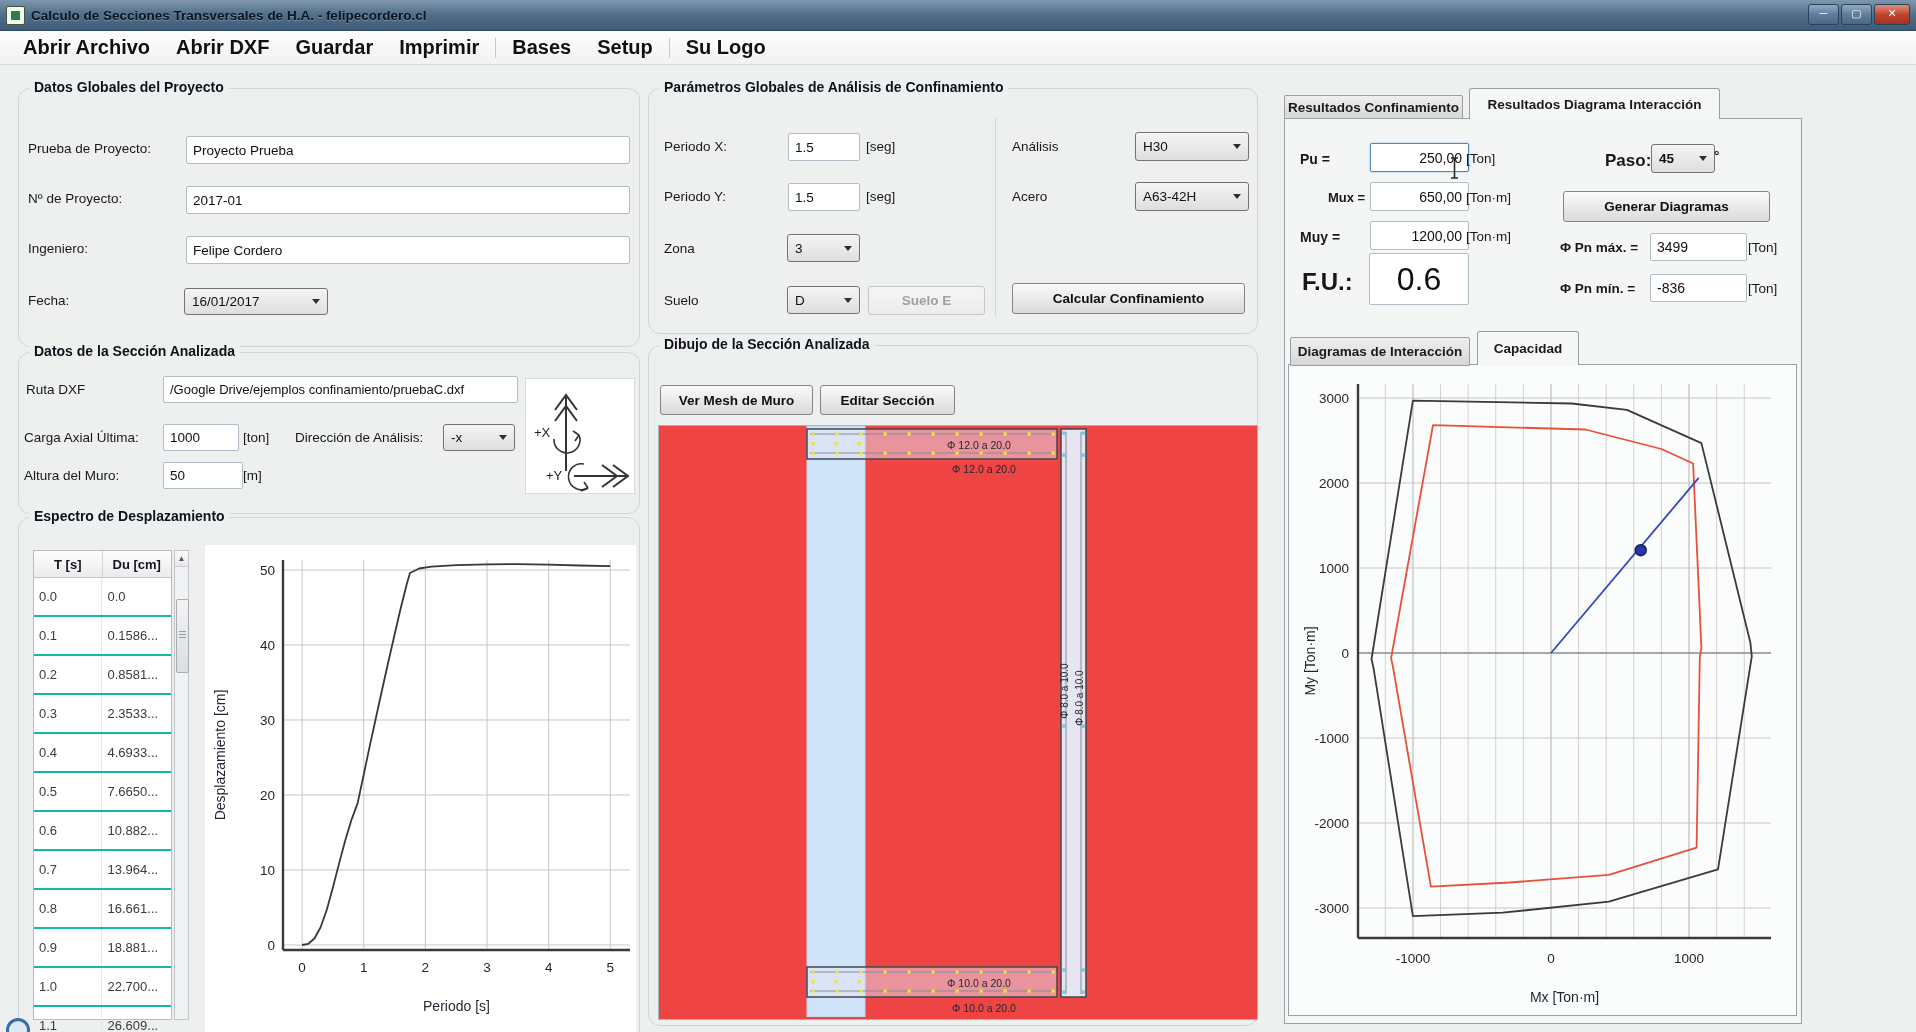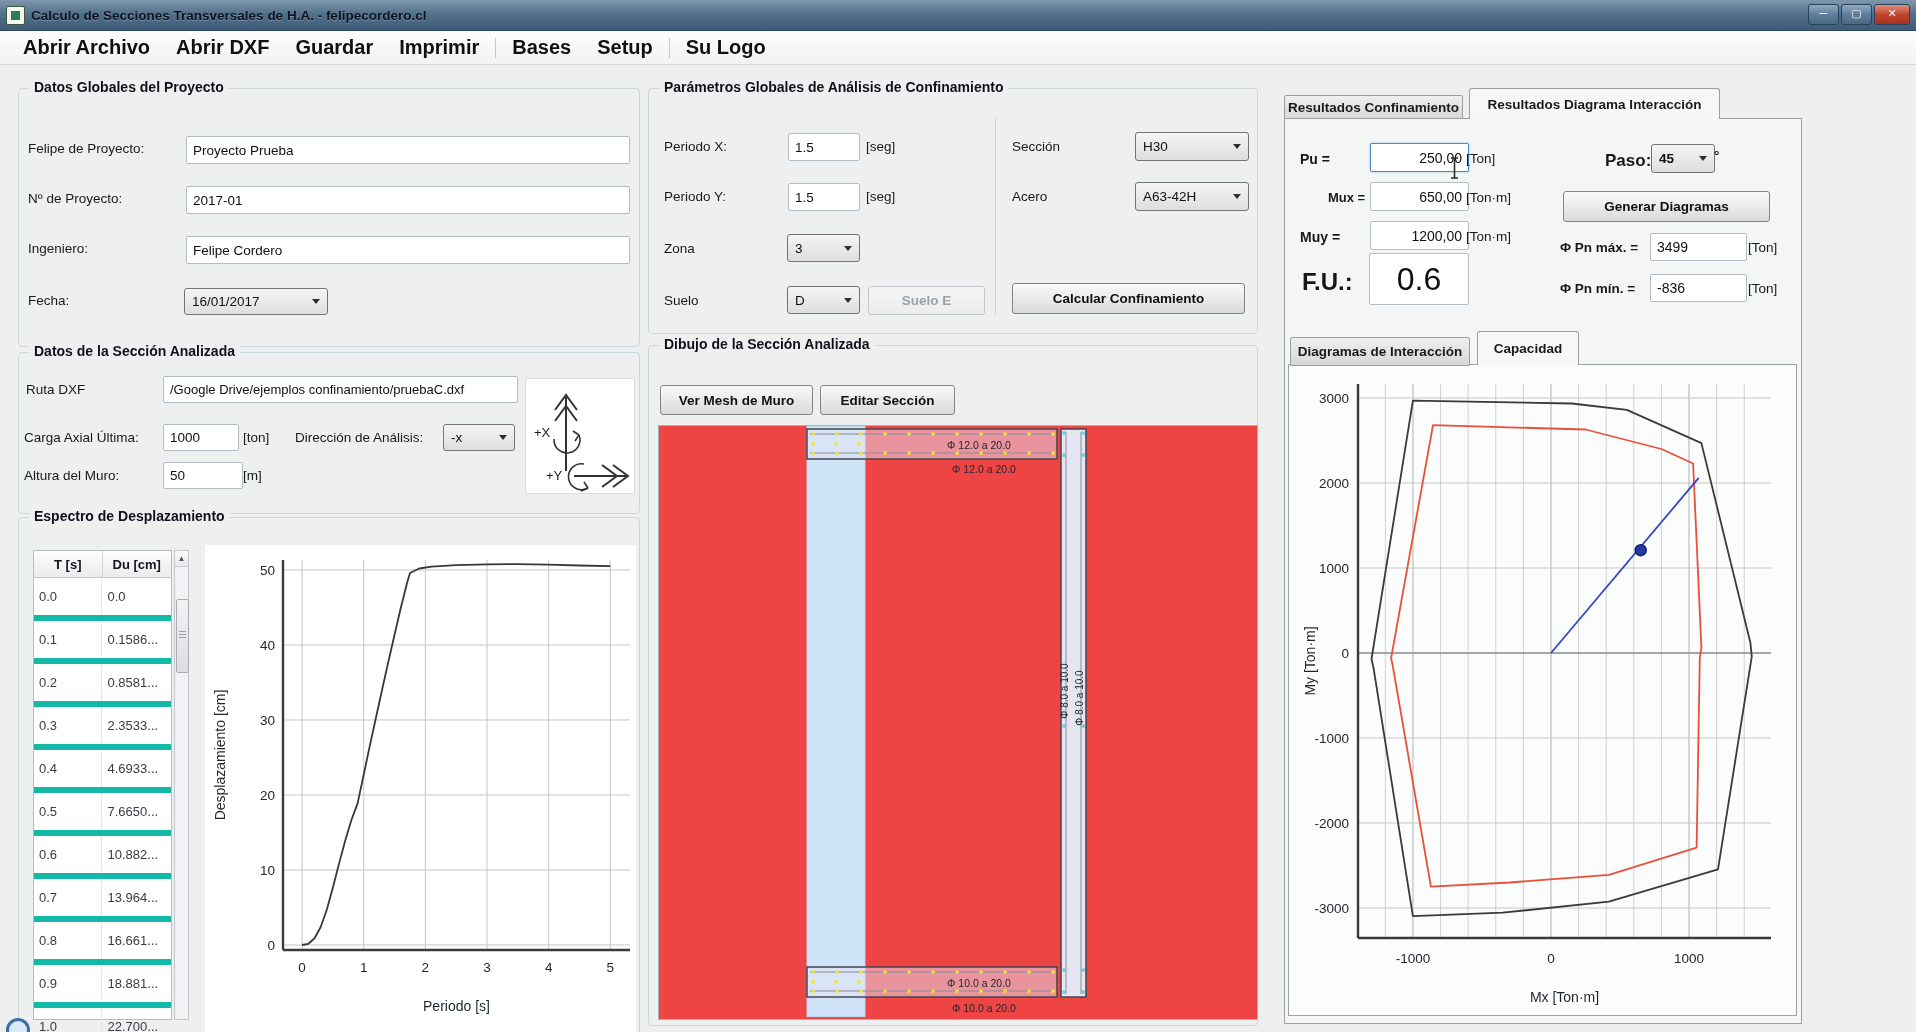--- a/index.html
+++ b/index.html
@@ -17,21 +17,21 @@
   .winbtn{width:29px;height:19px;border:1px solid #27425c;border-radius:3px;color:#fff;
     font-size:11px;line-height:17px;text-align:center;
     background:linear-gradient(#93a9bd,#5f7e9c 50%,#4a6886)}
   .winbtn.close{width:34px;background:linear-gradient(#e0907f,#c0452f 50%,#a83категория21f);background:linear-gradient(#e0907f,#c0452f 50%,#a8321f)}
   .menubar{position:absolute;left:0;top:31px;right:0;height:33px;
     background:linear-gradient(#fdfdfd,#f1f2f2);border-bottom:1px solid #d7dadc;
     display:flex;align-items:center;padding-left:10px}
   .menu-item{font-weight:bold;font-size:20px;color:#101010;padding:0 13px;cursor:default}
   .menu-sep{width:1px;height:20px;background:#c6cacc;margin:0 3px}
   
-  .groupbox{position:absolute;border:1px solid #ccd7dd;border-radius:4px}
+  .groupbox{position:absolute;border:1px solid #ccd7dd;border-radius:12px}
   .gb-title{position:absolute;top:-10px;left:10px;background:#eef0f0;padding:0 5px;
     font-weight:bold;font-size:14px;color:#10101c;white-space:nowrap}
   .lbl{position:absolute;font-size:13.5px;color:#181818;white-space:nowrap}
   .lbl.b{font-weight:bold}
   .tinput{position:absolute;background:#fff;border:1px solid #b3bdc7;border-radius:2px;
     font-size:13.5px;color:#101010;display:flex;align-items:center;padding:0 6px;white-space:nowrap;overflow:hidden}
   .tinput.bold{font-weight:normal}
   .tinput.right{justify-content:flex-end}
   .tinput.focus{border:1px solid #4d8ac0;box-shadow:0 0 2px #7fb2dd}
   .combo{position:absolute;border:1px solid #737373;border-radius:3px;
@@ -50,21 +50,21 @@
   .tab.active{background:#f6f7f7;border-bottom:none;border-radius:3px 3px 0 0;z-index:5}
   .panel{position:absolute;border:1px solid #9aa1a7;background:#f4f5f5}
   .panel.inner{background:#fbfcfc}
   
   .etable{position:absolute;left:33px;top:550px;width:139px;height:470px;background:#fff;
     border:1px solid #b6bcc2;box-sizing:border-box}
   .ehead{display:flex;height:26px;background:linear-gradient(#fdfdfd,#ebebed);border-bottom:1px solid #c3c7cb}
   .ehead div{font-weight:bold;font-size:13px;color:#14141e;display:flex;align-items:center;justify-content:center}
   .ehead div:first-child{width:68px;border-right:1px solid #d3d6d9}
   .ehead div:last-child{width:69px}
-  .erow{display:flex;height:37px;border-bottom:6px solid #14b8a6;font-size:13px;color:#3a3a42}
+  .erow{display:flex;height:37px;border-bottom:2px solid #14b8a6;font-size:13px;color:#3a3a42}
   .erow div{display:flex;align-items:center}
   .erow div:first-child{width:68px;border-right:1px solid #e5e6e9;padding-left:5px;box-sizing:border-box}
   .erow div:last-child{width:64px;padding-left:6px}
   .vscroll{position:absolute;left:174px;top:550px;width:15px;height:470px;background:#f1f2f3;
     border:1px solid #c2c6ca;box-sizing:border-box}
   .vs-up{height:15px;border-bottom:1px solid #c9cdd1;font-size:8px;color:#555;text-align:center;line-height:15px;
     background:linear-gradient(#fbfbfb,#e8e8ea)}
   .vs-thumb{position:absolute;left:1px;top:48px;width:11px;height:72px;background:linear-gradient(#f2f2f3,#dcdee0);
     border:1px solid #a9adb1;border-radius:2px}
   .vs-thumb i{display:block;height:1px;background:#9aa0a5;margin:2px 2px 0 2px}
@@ -102,21 +102,21 @@
   <span class="menu-sep"></span>
   <span class="menu-item">Bases</span>
   <span class="menu-item">Setup</span>
   <span class="menu-sep"></span>
   <span class="menu-item">Su Logo</span>
 </div>
 
 <div class="groupbox" style="left:18px;top:88px;width:620px;height:257px">
   <div class="gb-title">Datos Globales del Proyecto</div>
 </div>
-<div class="lbl" style="left:28px;top:141px">Felipe de Proyecto:</div>
+<div class="lbl" style="left:28px;top:141px">Prueba de Proyecto:</div>
 <div class="tinput bold" style="left:186px;top:136px;width:430px;height:26px">Proyecto Prueba</div>
 <div class="lbl" style="left:28px;top:191px">Nº de Proyecto:</div>
 <div class="tinput bold" style="left:186px;top:186px;width:430px;height:26px">2017-01</div>
 <div class="lbl" style="left:28px;top:241px">Ingeniero:</div>
 <div class="tinput bold" style="left:186px;top:236px;width:430px;height:26px">Felipe Cordero</div>
 <div class="lbl" style="left:28px;top:293px">Fecha:</div>
 <div class="combo" style="left:184px;top:288px;width:128px;height:25px">
   <span>16/01/2017</span>
   <span class="arr"></span>
 </div>
@@ -267,21 +267,21 @@
   <span>3</span>
   <span class="arr"></span>
 </div>
 <div class="lbl" style="left:664px;top:293px">Suelo</div>
 <div class="combo" style="left:787px;top:286px;width:57px;height:26px">
   <span>D</span>
   <span class="arr"></span>
 </div>
 <div class="btn disabled" style="left:868px;top:286px;width:115px;height:27px">Suelo E</div>
 <div class="vsepline" style="left:995px;top:118px;height:198px"></div>
-<div class="lbl" style="left:1012px;top:139px">Sección</div>
+<div class="lbl" style="left:1012px;top:139px">Análisis</div>
 <div class="combo" style="left:1135px;top:132px;width:98px;height:27px">
   <span>H30</span>
   <span class="arr"></span>
 </div>
 <div class="lbl" style="left:1012px;top:189px">Acero</div>
 <div class="combo" style="left:1135px;top:182px;width:98px;height:27px">
   <span>A63-42H</span>
   <span class="arr"></span>
 </div>
 <div class="btn" style="left:1012px;top:283px;width:231px;height:29px">Calcular Confinamiento</div>

